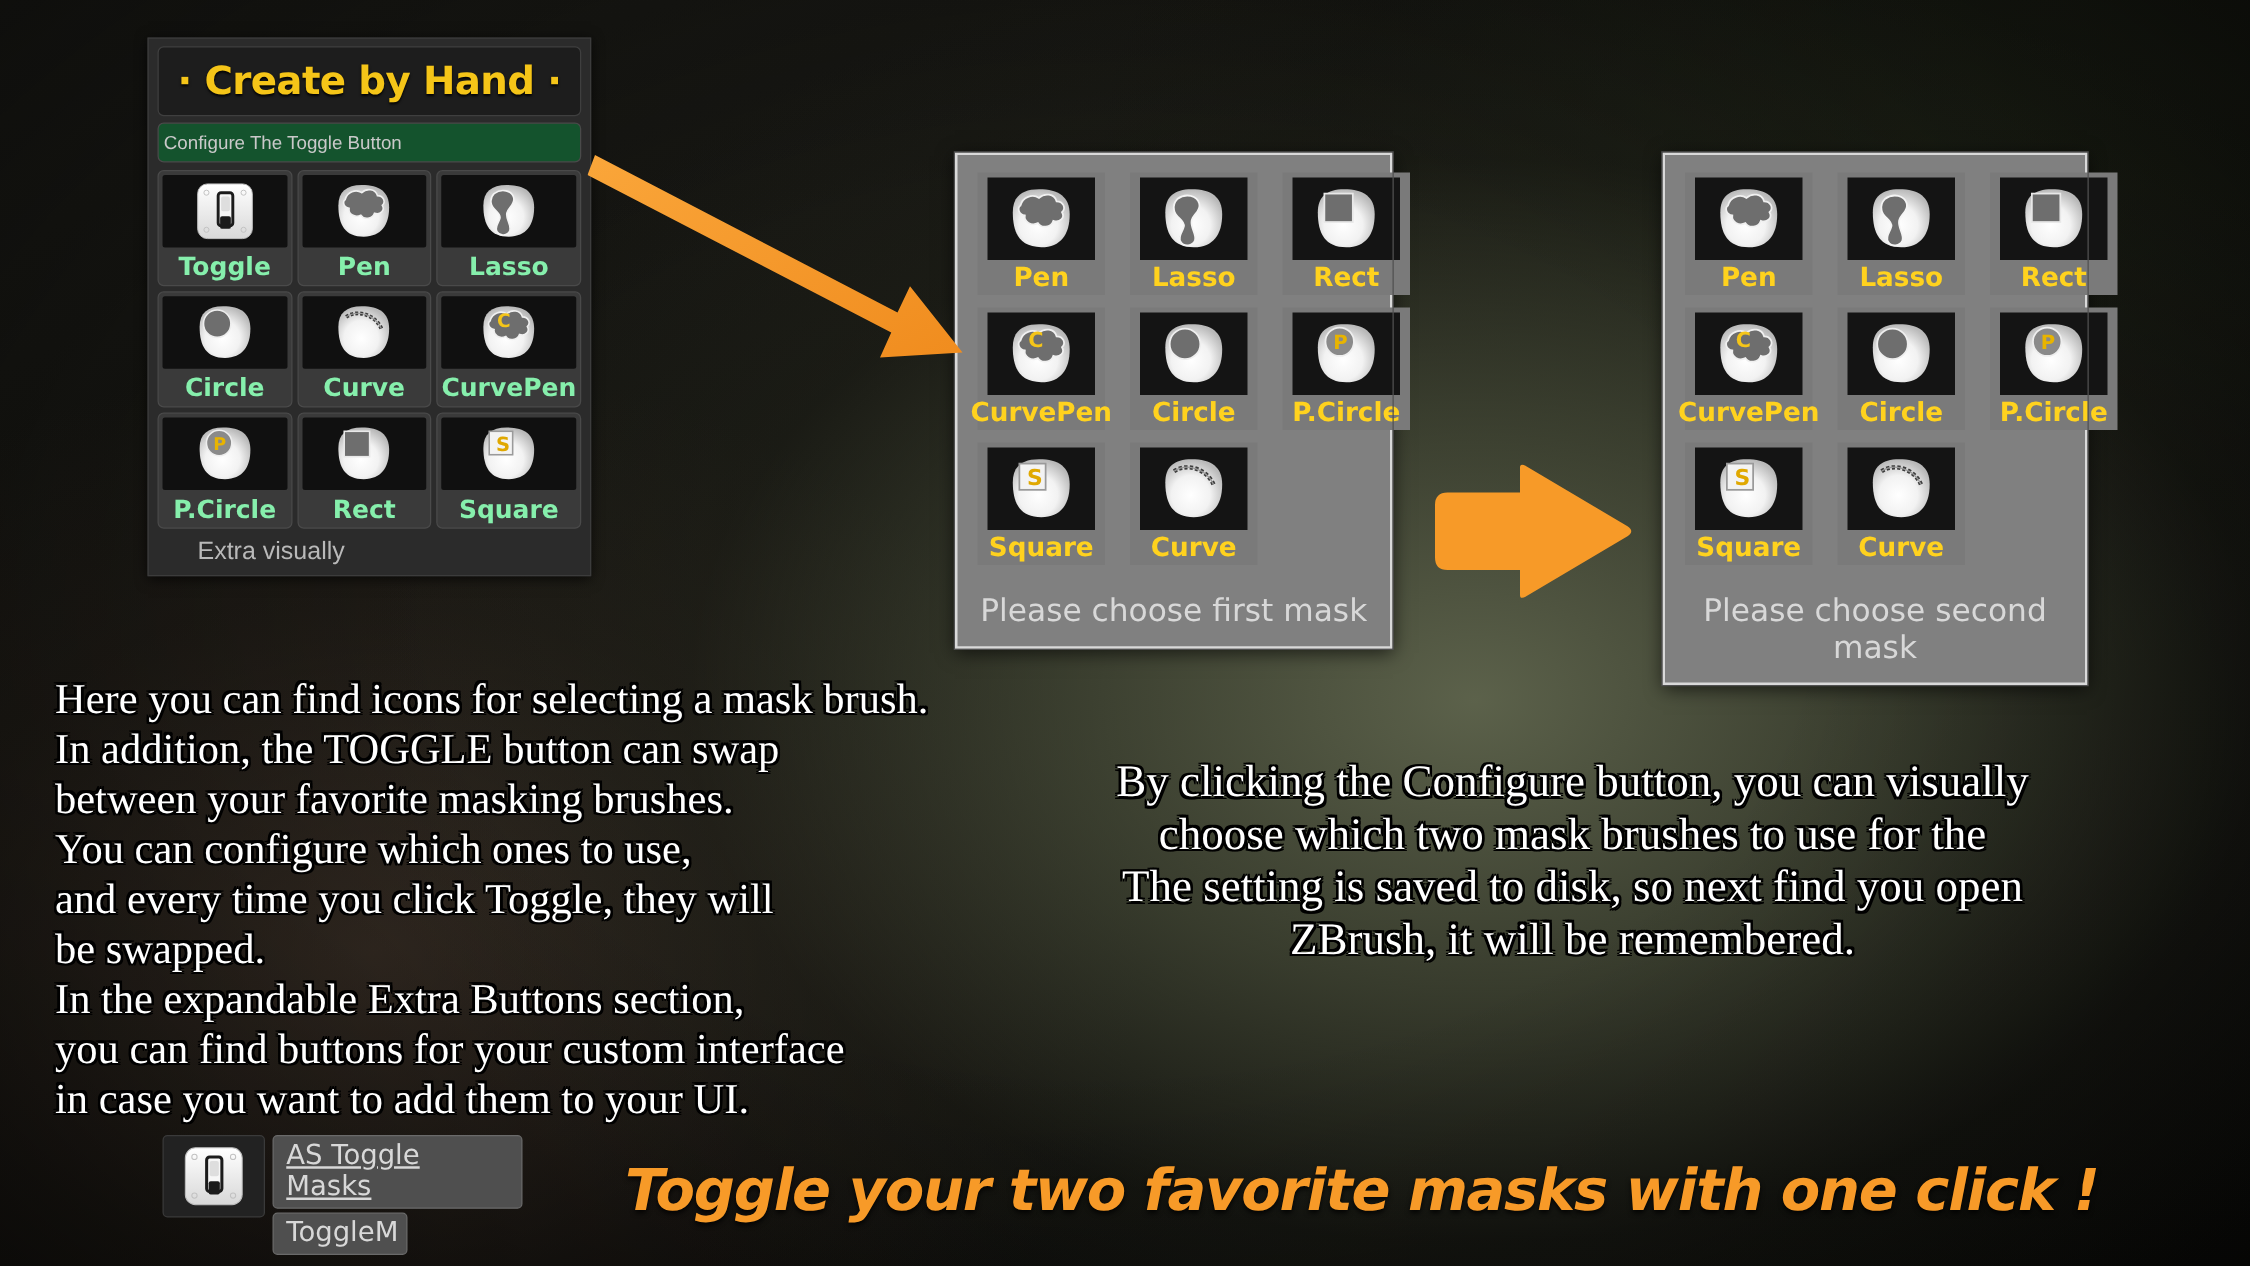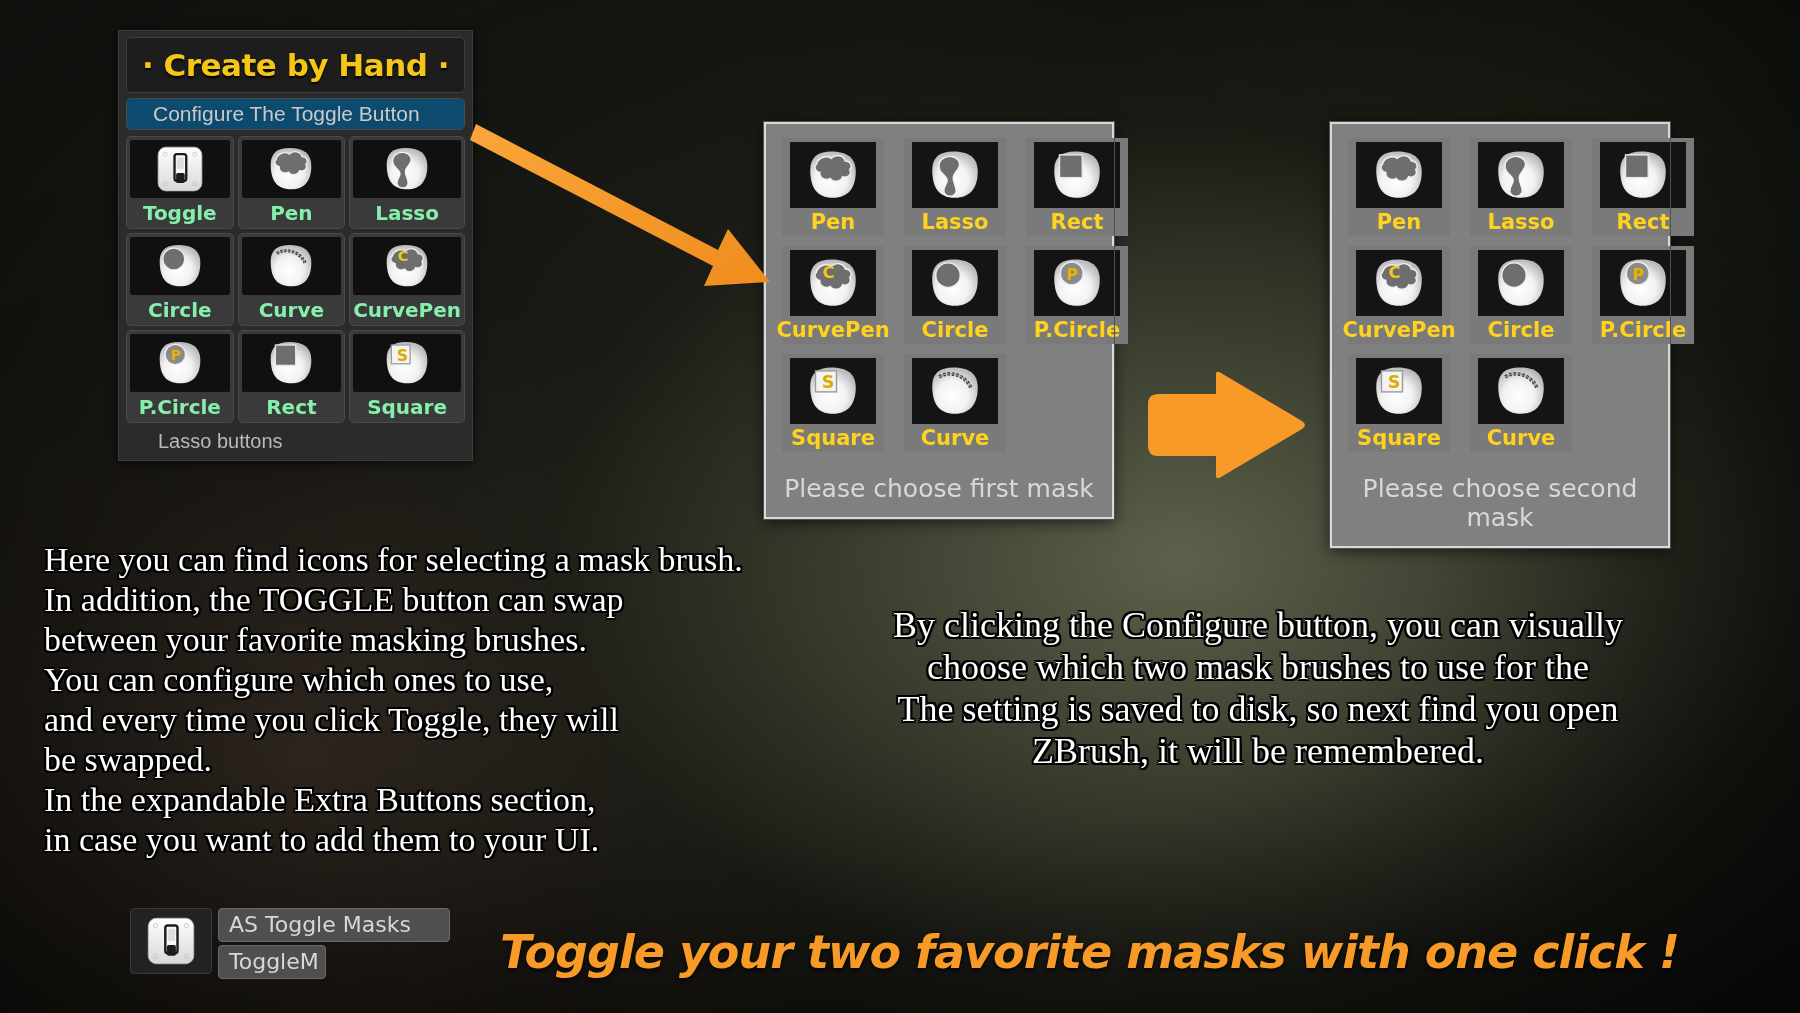--- a/index.html
+++ b/index.html
@@ -50,28 +50,28 @@
     display: flex; align-items: center; justify-content: center;
     color: #f5c518;
     font-size: 31px;
     font-weight: bold;
     letter-spacing: -0.5px;
     font-family: "DejaVu Sans", sans-serif;
     text-shadow: 0 2px 2px rgba(0,0,0,0.9);
     margin-bottom: 5px;
   }
   .zp-subbtn {
-    background: #0c4a6e;
+    background: #14532d;
     border: 1px solid #4a4a4a;
     border-radius: 5px;
     height: 32px;
     display: flex; align-items: center;
-    padding-left: 26px;
+    padding-left: 4px;
     color: #c9c9c9;
-    font-size: 21px;
+    font-size: 15px;
     margin-bottom: 6px;
   }
   .zp-grid {
     display: grid;
     grid-template-columns: repeat(3, 1fr);
     gap: 4px;
   }
   .zp-cell {
     background: #3a3a3a;
     border: 1px solid #4a4a4a;
@@ -183,21 +183,21 @@
   .bw-field {
     background: #4f4f4f;
     border: 1px solid #6a6a6a;
     border-radius: 4px;
     color: #d8d8d8;
     font-size: 22px;
     padding: 3px 10px 4px 10px;
     margin-bottom: 3px;
     font-family: "DejaVu Sans", sans-serif;
   }
-  .bw-field.w-wide { width: 232px; }
+  .bw-field.w-wide { width: 200px; text-decoration: underline; }
   .bw-field.w-narrow { width: 108px; }
 
   
   #tagline {
     left: 500px; top: 925px;
     color: #f79a28;
     font-size: 46px;
     font-weight: bold;
     font-style: italic;
     font-family: "DejaVu Sans", sans-serif;
@@ -359,21 +359,21 @@
         </div>
         <div class="zp-cell">
           <div class="zp-thumb">
             <svg width="50" height="50" viewBox="0 0 64 64">
               <use href="#ic-square"></use>
             </svg>
           </div>
           <div class="zp-label">Square</div>
         </div>
       </div>
-    <div class="zp-extra">Lasso buttons</div>
+    <div class="zp-extra">Extra visually</div>
   </div>
 
   <svg id="arrow-diagonal" class="layer" viewBox="0 0 350 200">
     <path d="M6 14 L248 140 L258 119 L300 172 L234 176 L243 156 L0 30 Z" fill="url(#arrowg)"></path>
   </svg>
 
   <div id="chooser1" class="chooser layer">
     <div class="ch-grid" id="ch1-grid">
         <div class="ch-cell">
           <div class="ch-thumb">
@@ -520,20 +520,21 @@
   </div>
 
   <div id="text-left" class="bodytext layer">
       <div>Here you can find icons for selecting a mask brush.</div>
       <div>In addition, the TOGGLE button can swap</div>
       <div>between your favorite masking brushes.</div>
       <div>You can configure which ones to use,</div>
       <div>and every time you click Toggle, they will</div>
       <div>be swapped.</div>
       <div>In the expandable Extra Buttons section,</div>
+      <div>you can find buttons for your custom interface</div>
       <div>in case you want to add them to your UI.</div>
     </div>
 
   <div id="text-right" class="bodytext layer">
       <div>By clicking the Configure button, you can visually</div>
       <div>choose which two mask brushes to use for the</div>
       <div>The setting is saved to disk, so next find you open</div>
       <div>ZBrush, it will be remembered.</div>
     </div>
 

